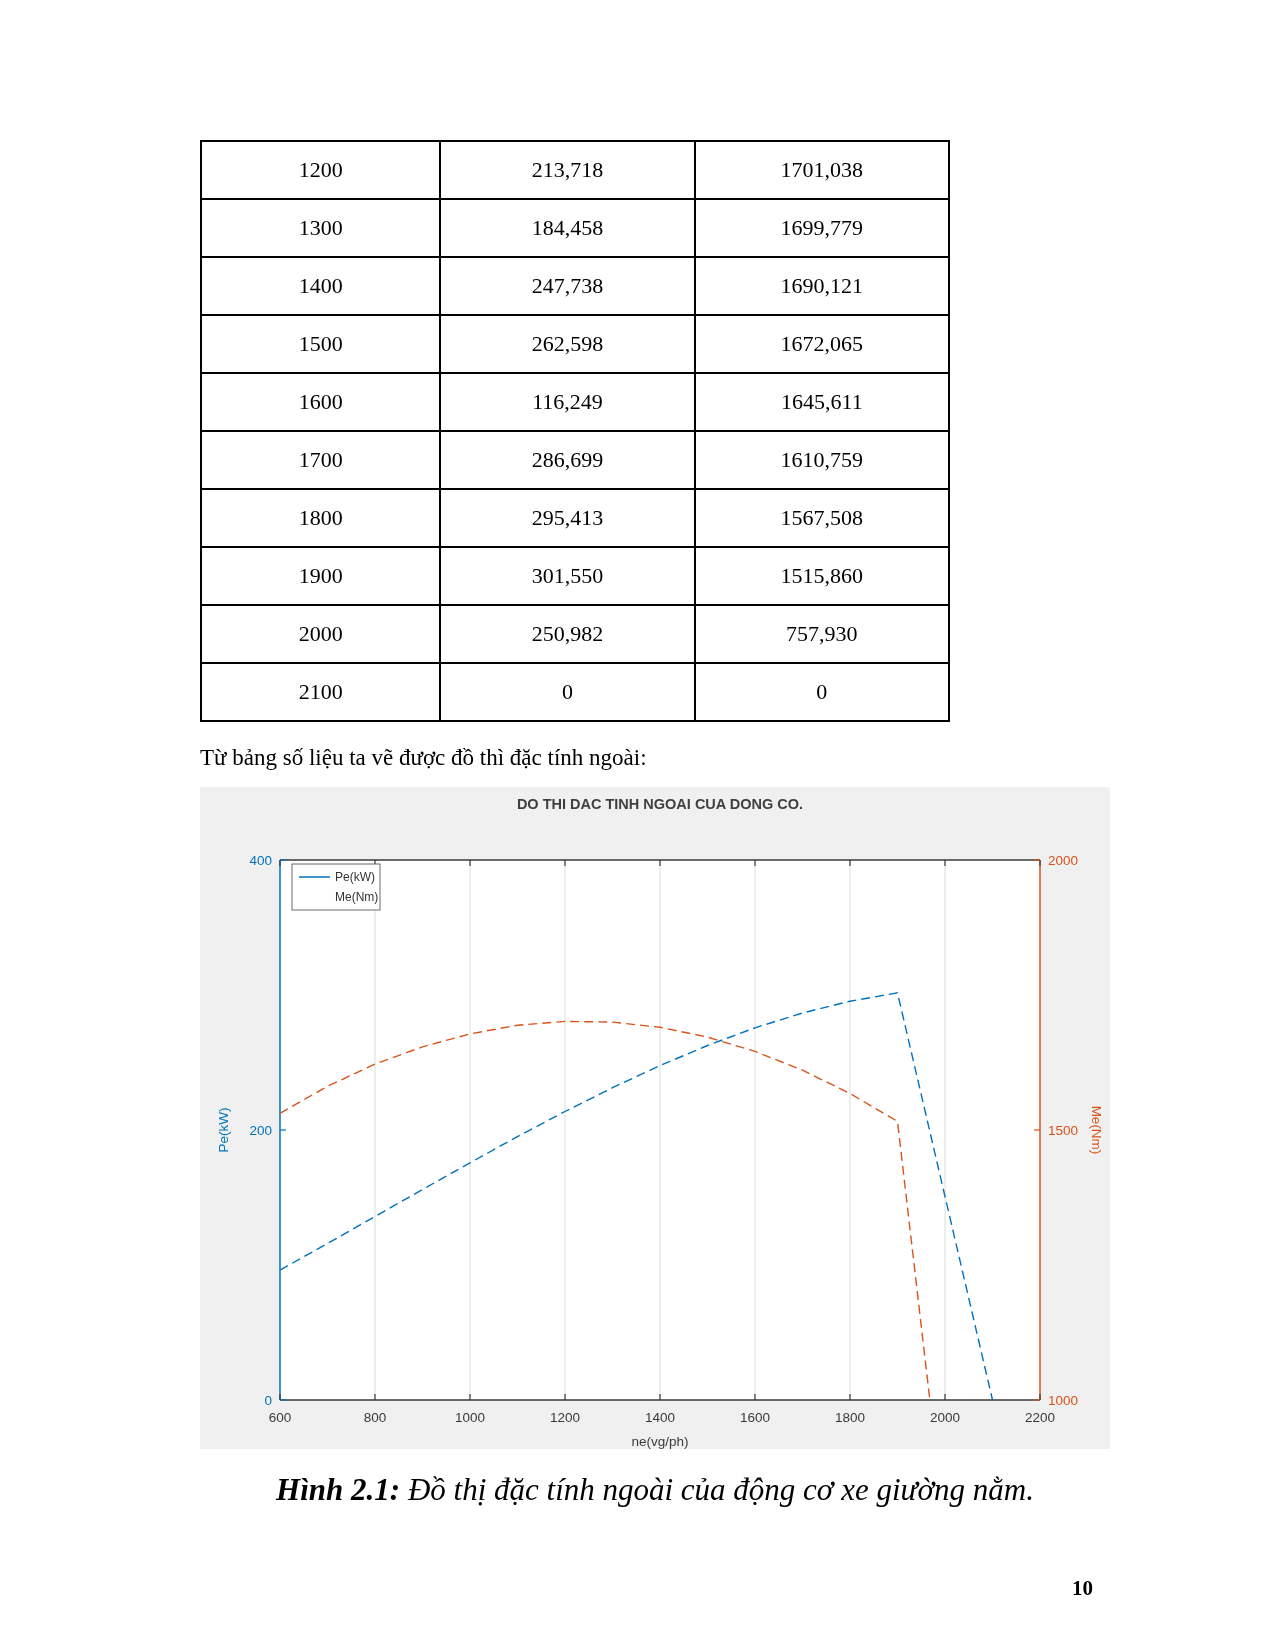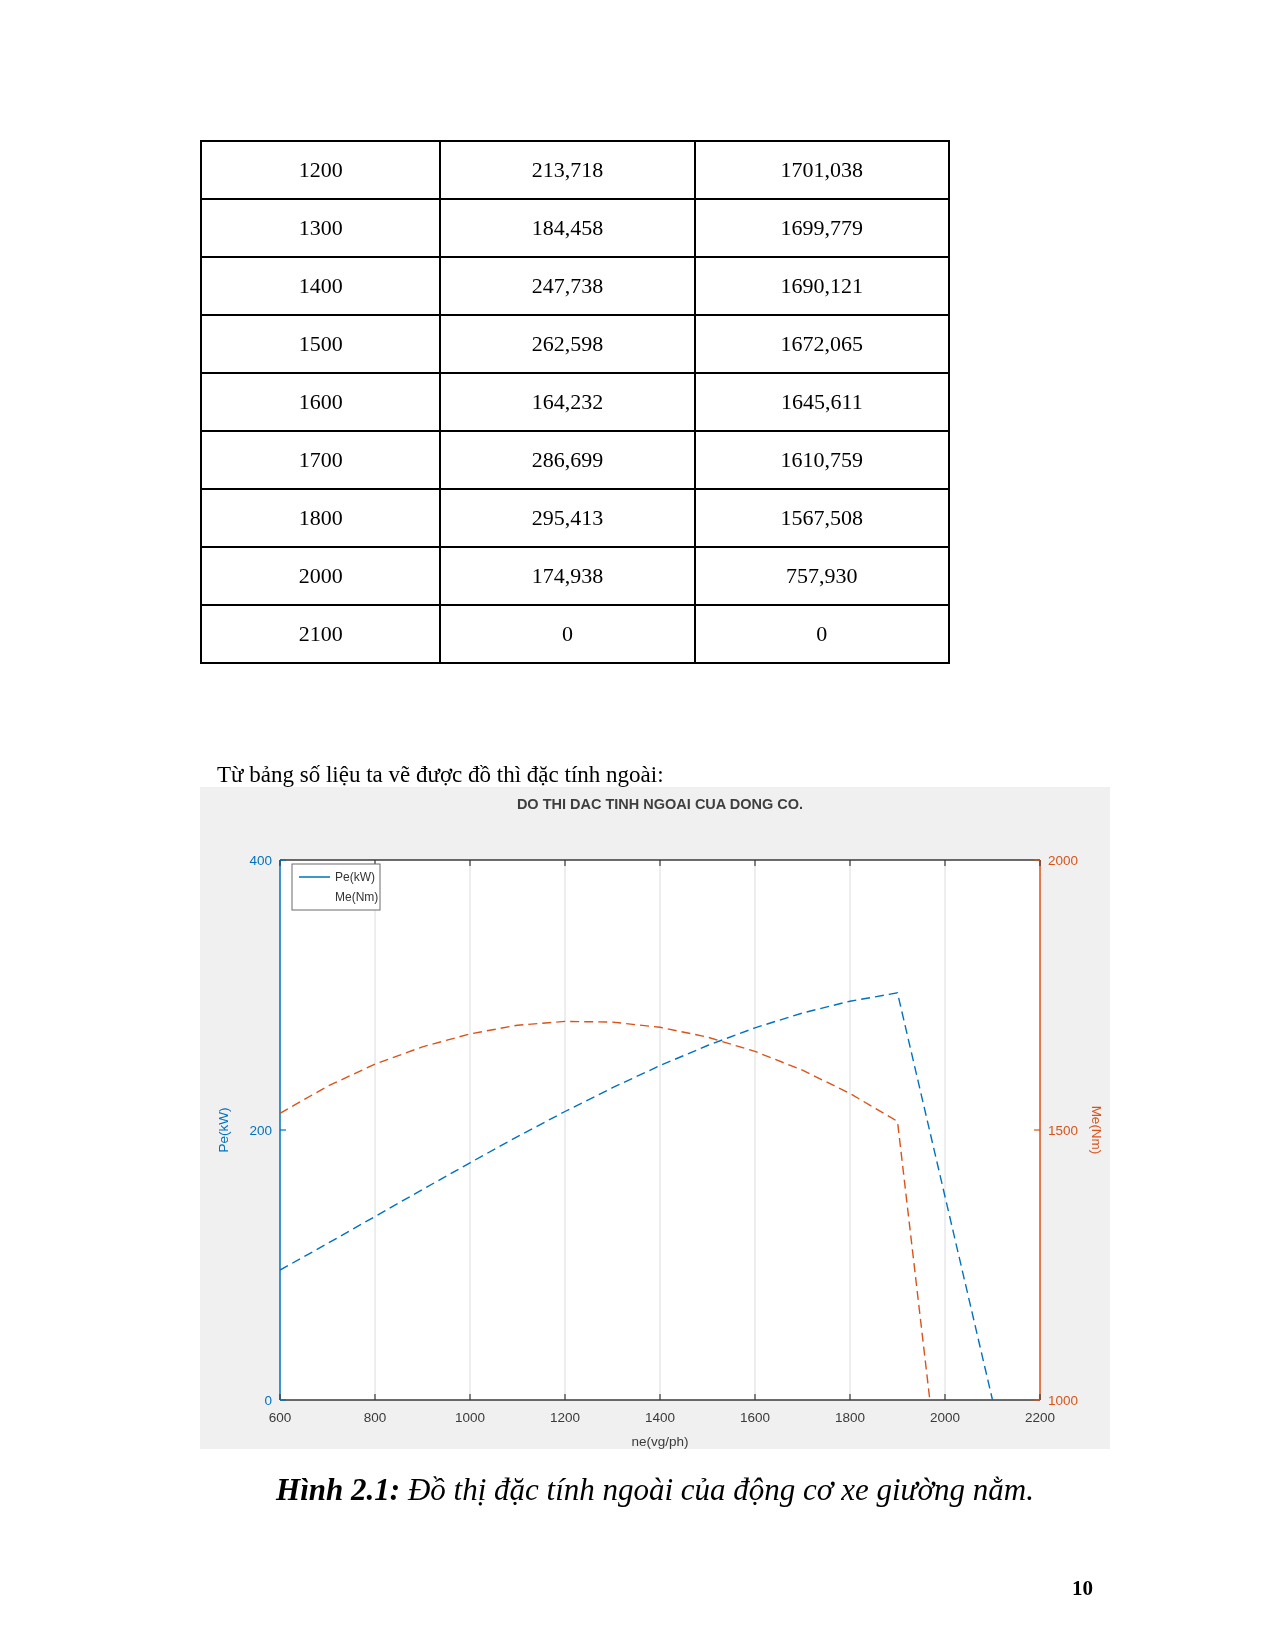--- a/index.html
+++ b/index.html
@@ -6,21 +6,21 @@
   .page{position:relative;width:1275px;height:1650px;background:#ffffff;overflow:hidden;
         font-family:"Liberation Serif", serif;color:#000;padding-left:12px;}
   
   .data-table{position:absolute;left:200px;top:140px;width:750px;border-collapse:collapse;}
   .data-table td{border:2px solid #000;height:54px;text-align:center;vertical-align:middle;
                  font-size:22px;font-family:"Liberation Serif", serif;}
   .data-table td:nth-child(1){width:32%;}
   .data-table td:nth-child(2){width:34%;}
   .data-table td:nth-child(3){width:34%;}
   
-  .para{position:absolute;left:200px;top:745px;margin:17px;font-size:23px;}
+  .para{position:absolute;left:200px;top:745px;margin:0;font-size:23px;}
   
   .chart-panel{position:absolute;left:200px;top:787px;width:910px;height:662px;background:#f0f0f0;}
   .chart-panel svg{display:block;}
   
   .caption{position:absolute;left:200px;top:1472px;width:910px;margin:0;text-align:center;
            font-size:31px;font-style:italic;}
   .caption .cap-b{font-weight:bold;}
   
   .pageno{position:absolute;left:1072px;top:1576px;font-size:21px;font-weight:bold;}
 </style>
@@ -46,36 +46,41 @@
           <td>247,738</td>
           <td>1690,121</td>
         </tr>
         <tr>
           <td>1500</td>
           <td>262,598</td>
           <td>1672,065</td>
         </tr>
         <tr>
           <td>1600</td>
-          <td>164,232</td>
+          <td>116,249</td>
           <td>1645,611</td>
         </tr>
         <tr>
           <td>1700</td>
           <td>286,699</td>
           <td>1610,759</td>
         </tr>
         <tr>
           <td>1800</td>
           <td>295,413</td>
           <td>1567,508</td>
         </tr>
         <tr>
+          <td>1900</td>
+          <td>301,550</td>
+          <td>1515,860</td>
+        </tr>
+        <tr>
           <td>2000</td>
-          <td>174,938</td>
+          <td>250,982</td>
           <td>757,930</td>
         </tr>
         <tr>
           <td>2100</td>
           <td>0</td>
           <td>0</td>
         </tr>
       </tbody>
   </table>
 

